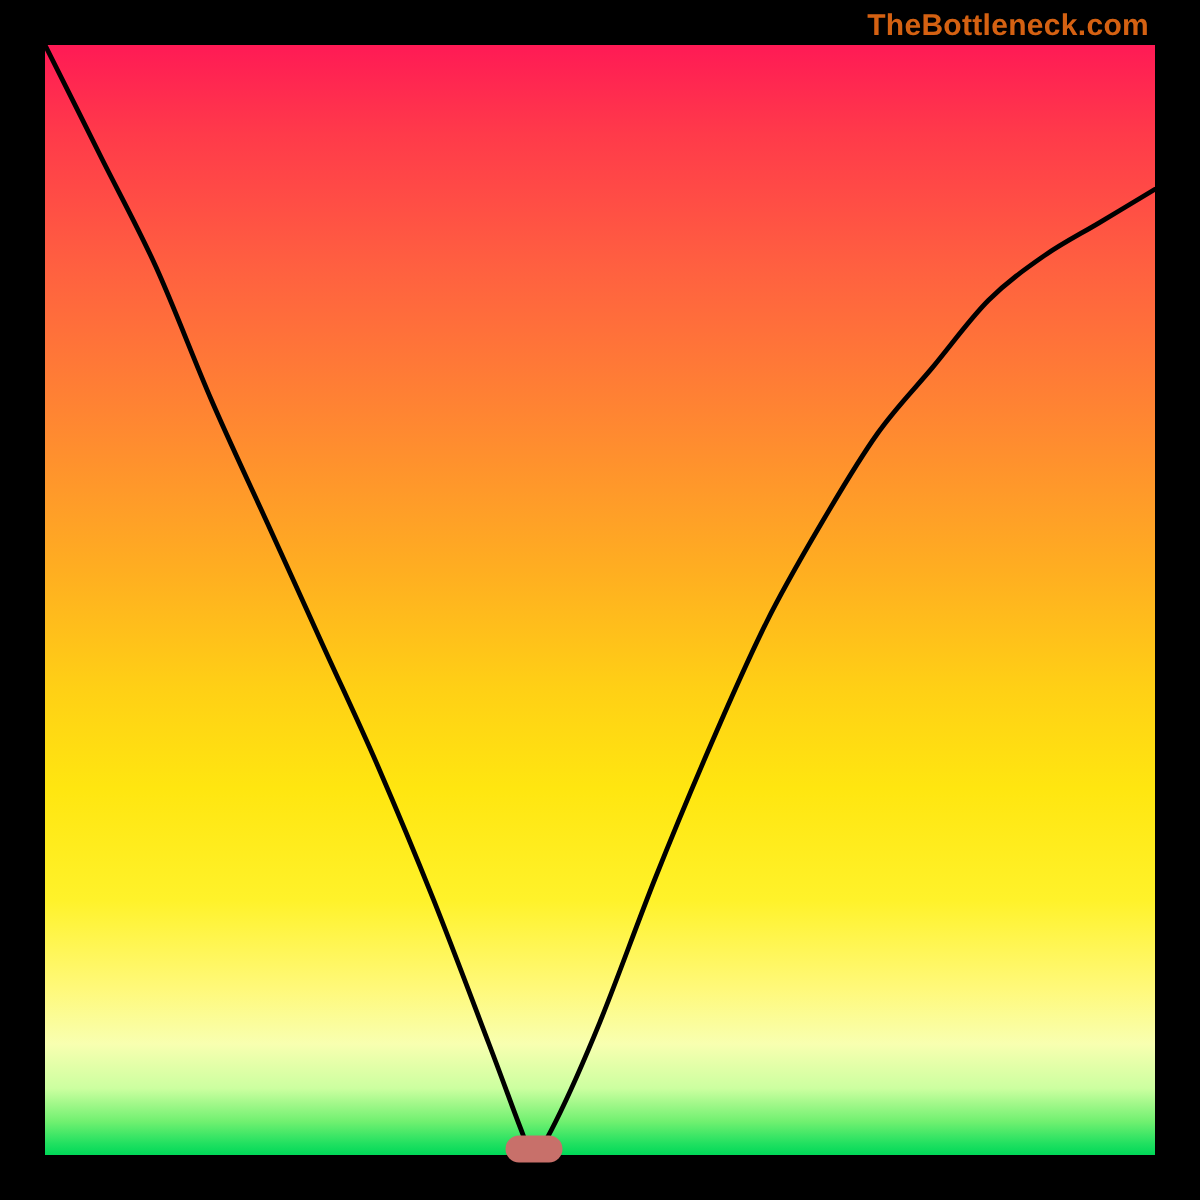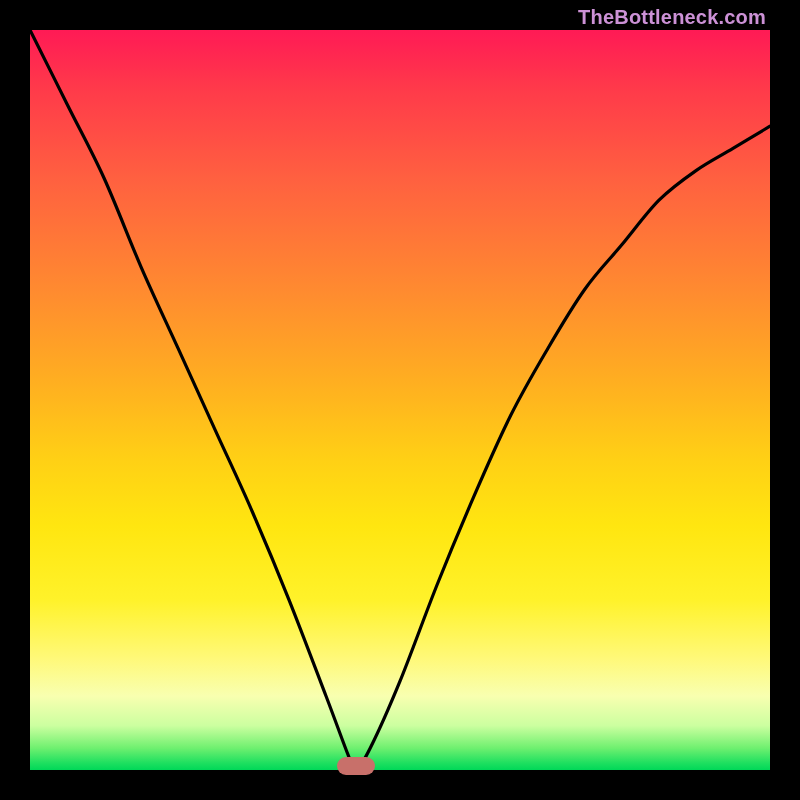--- a/index.html
+++ b/index.html
@@ -39,21 +39,21 @@
       #ccffa0 94%,
       #70f070 97%,
       #20e060 99%,
       #00d858 100%
     );
   }
   .watermark {
     position: absolute;
     top: 6px;
     right: 34px;
-    color: #f0abfc;
+    color: #f97316;
     font-size: 20px;
     font-weight: 600;
     letter-spacing: 0.2px;
     opacity: 0.85;
   }
   svg.curve {
     position: absolute;
     left: 30px;
     top: 30px;
     width: 740px;

